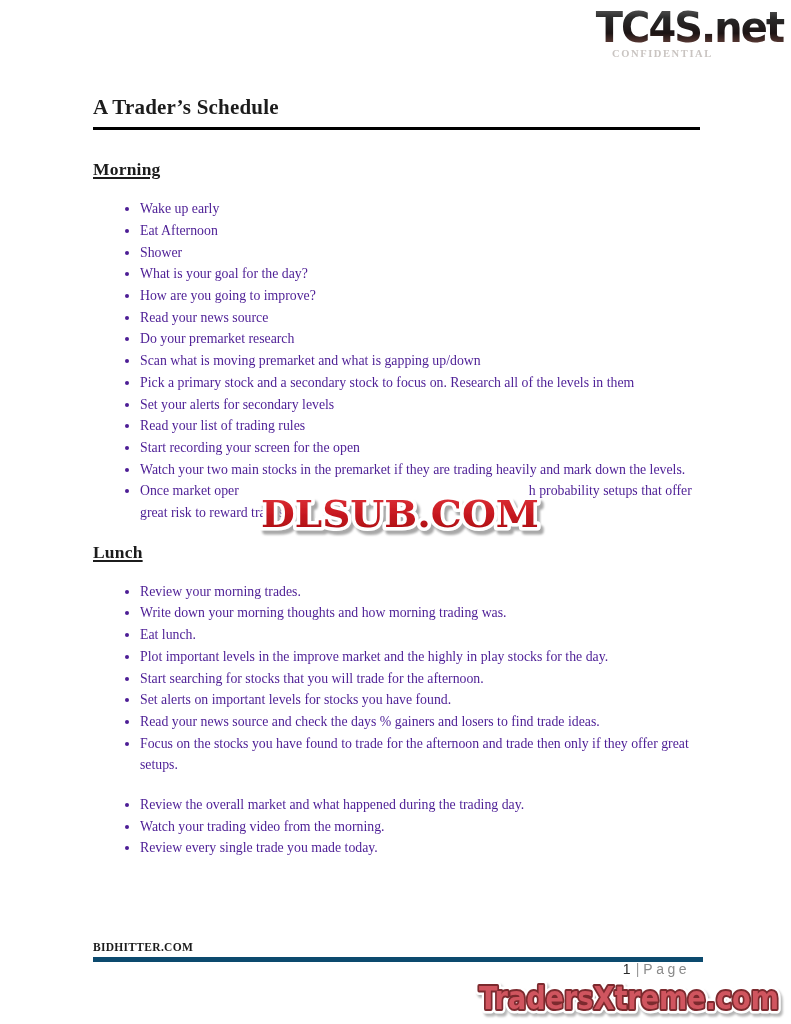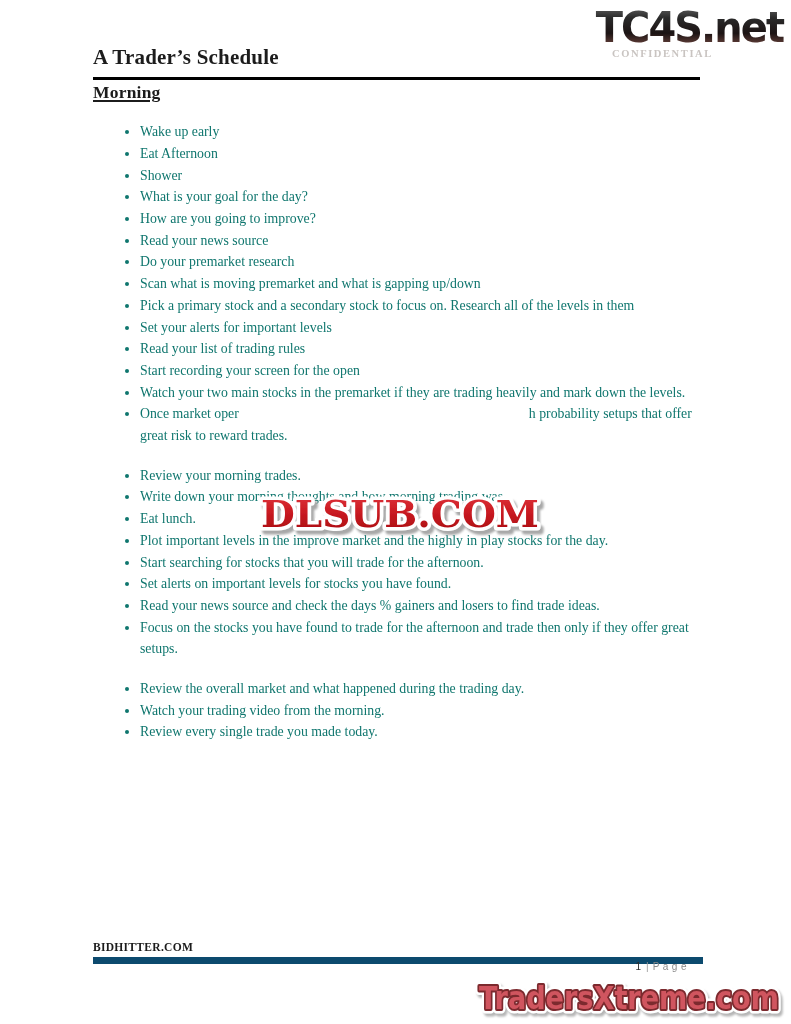--- a/index.html
+++ b/index.html
@@ -19,63 +19,63 @@
   .confidential {
     position: absolute; left: 612px; top: 48px;
     font-family: Liberation Serif, serif;
     font-size: 10.5px; letter-spacing: 1.6px;
     color: #c9c4c1; font-weight: bold;
   }
 
   
   .content { position: absolute; left: 93px; top: 0; width: 607px; }
   .doc-title {
-    margin: 45px 0 0 0;
+    margin: 95px 0 0 0;
     font-size: 21px; font-weight: bold; line-height: 1.2;
     letter-spacing: 0.2px;
     padding-bottom: 7px;
     border-bottom: 3px solid #000;
   }
   .section-heading {
     font-size: 17.5px; font-weight: bold; line-height: 1.2;
     margin: 18px 0 0 0;
     text-decoration: underline;
     text-decoration-thickness: 1.5px;
     text-underline-offset: 2px;
     letter-spacing: 0.2px;
   }
-  .section-heading.first { margin-top: 2px; }
+  .section-heading.first { margin-top: 29px; }
   ul.bullets {
     margin: 18px 0 0 0;
     padding: 0 0 0 47px;
     list-style: disc;
   }
   ul.bullets li {
     font-size: 13.8px;
     line-height: 21.7px;
-    color: #0f766e;
+    color: #4c1d95;
   }
   .gap-spacer { display: inline-block; width: 290px; height: 1px; }
 
   
   .watermark-center { position: absolute; left: 250px; top: 488px; }
   .watermark-bottom { position: absolute; left: 468px; top: 974px; }
 
   
   .footer-site {
     position: absolute; left: 93px; top: 941px; width: 610px;
     font-size: 11.5px; font-weight: bold; letter-spacing: 0.3px;
     padding-bottom: 4px;
-    border-bottom: 7px solid #0c4a6e;
+    border-bottom: 5px solid #0c4a6e;
   }
   .page-number {
     position: absolute; left: 93px; top: 961px; width: 597px;
     text-align: right;
     font-family: "Liberation Sans", sans-serif;
-    font-size: 10px; color: #8a8a8a;
+    font-size: 14px; color: #8a8a8a;
   }
   .page-number .num { color: #2a2a2a; letter-spacing: 1px; }
   .page-number .sep { margin: 0 4px; color: #9a9a9a; }
   .page-number .word { letter-spacing: 3.5px; color: #8a8a8a; }
 </style>
 </head>
 <body>
 
 <div class="page">
 
@@ -103,27 +103,28 @@
     <ul class="bullets">
       <li>Wake up early</li>
         <li>Eat Afternoon</li>
         <li>Shower</li>
         <li>What is your goal for the day?</li>
         <li>How are you going to improve?</li>
         <li>Read your news source</li>
         <li>Do your premarket research</li>
         <li>Scan what is moving premarket and what is gapping up/down</li>
         <li>Pick a primary stock and a secondary stock to focus on. Research all of the levels in them</li>
-        <li>Set your alerts for important levels</li>
+        <li>Set your alerts for secondary levels</li>
         <li>Read your list of trading rules</li>
         <li>Start recording your screen for the open</li>
         <li>Watch your two main stocks in the premarket if they are trading heavily and mark down the levels.</li>
         <li><span>Once market oper</span><span class="gap-spacer"></span><span>h probability setups that offer great risk to reward trades.</span></li>
     </ul>
 
+    <h2 class="section-heading">Lunch</h2>
     <ul class="bullets">
         <li>Review your morning trades.</li>
         <li>Write down your morning thoughts and how morning trading was.</li>
         <li>Eat lunch.</li>
         <li>Plot important levels in the improve market and the highly in play stocks for the day.</li>
         <li>Start searching for stocks that you will trade for the afternoon.</li>
         <li>Set alerts on important levels for stocks you have found.</li>
         <li>Read your news source and check the days % gainers and losers to find trade ideas.</li>
         <li>Focus on the stocks you have found to trade for the afternoon and trade then only if they offer great setups.</li>
       </ul>

